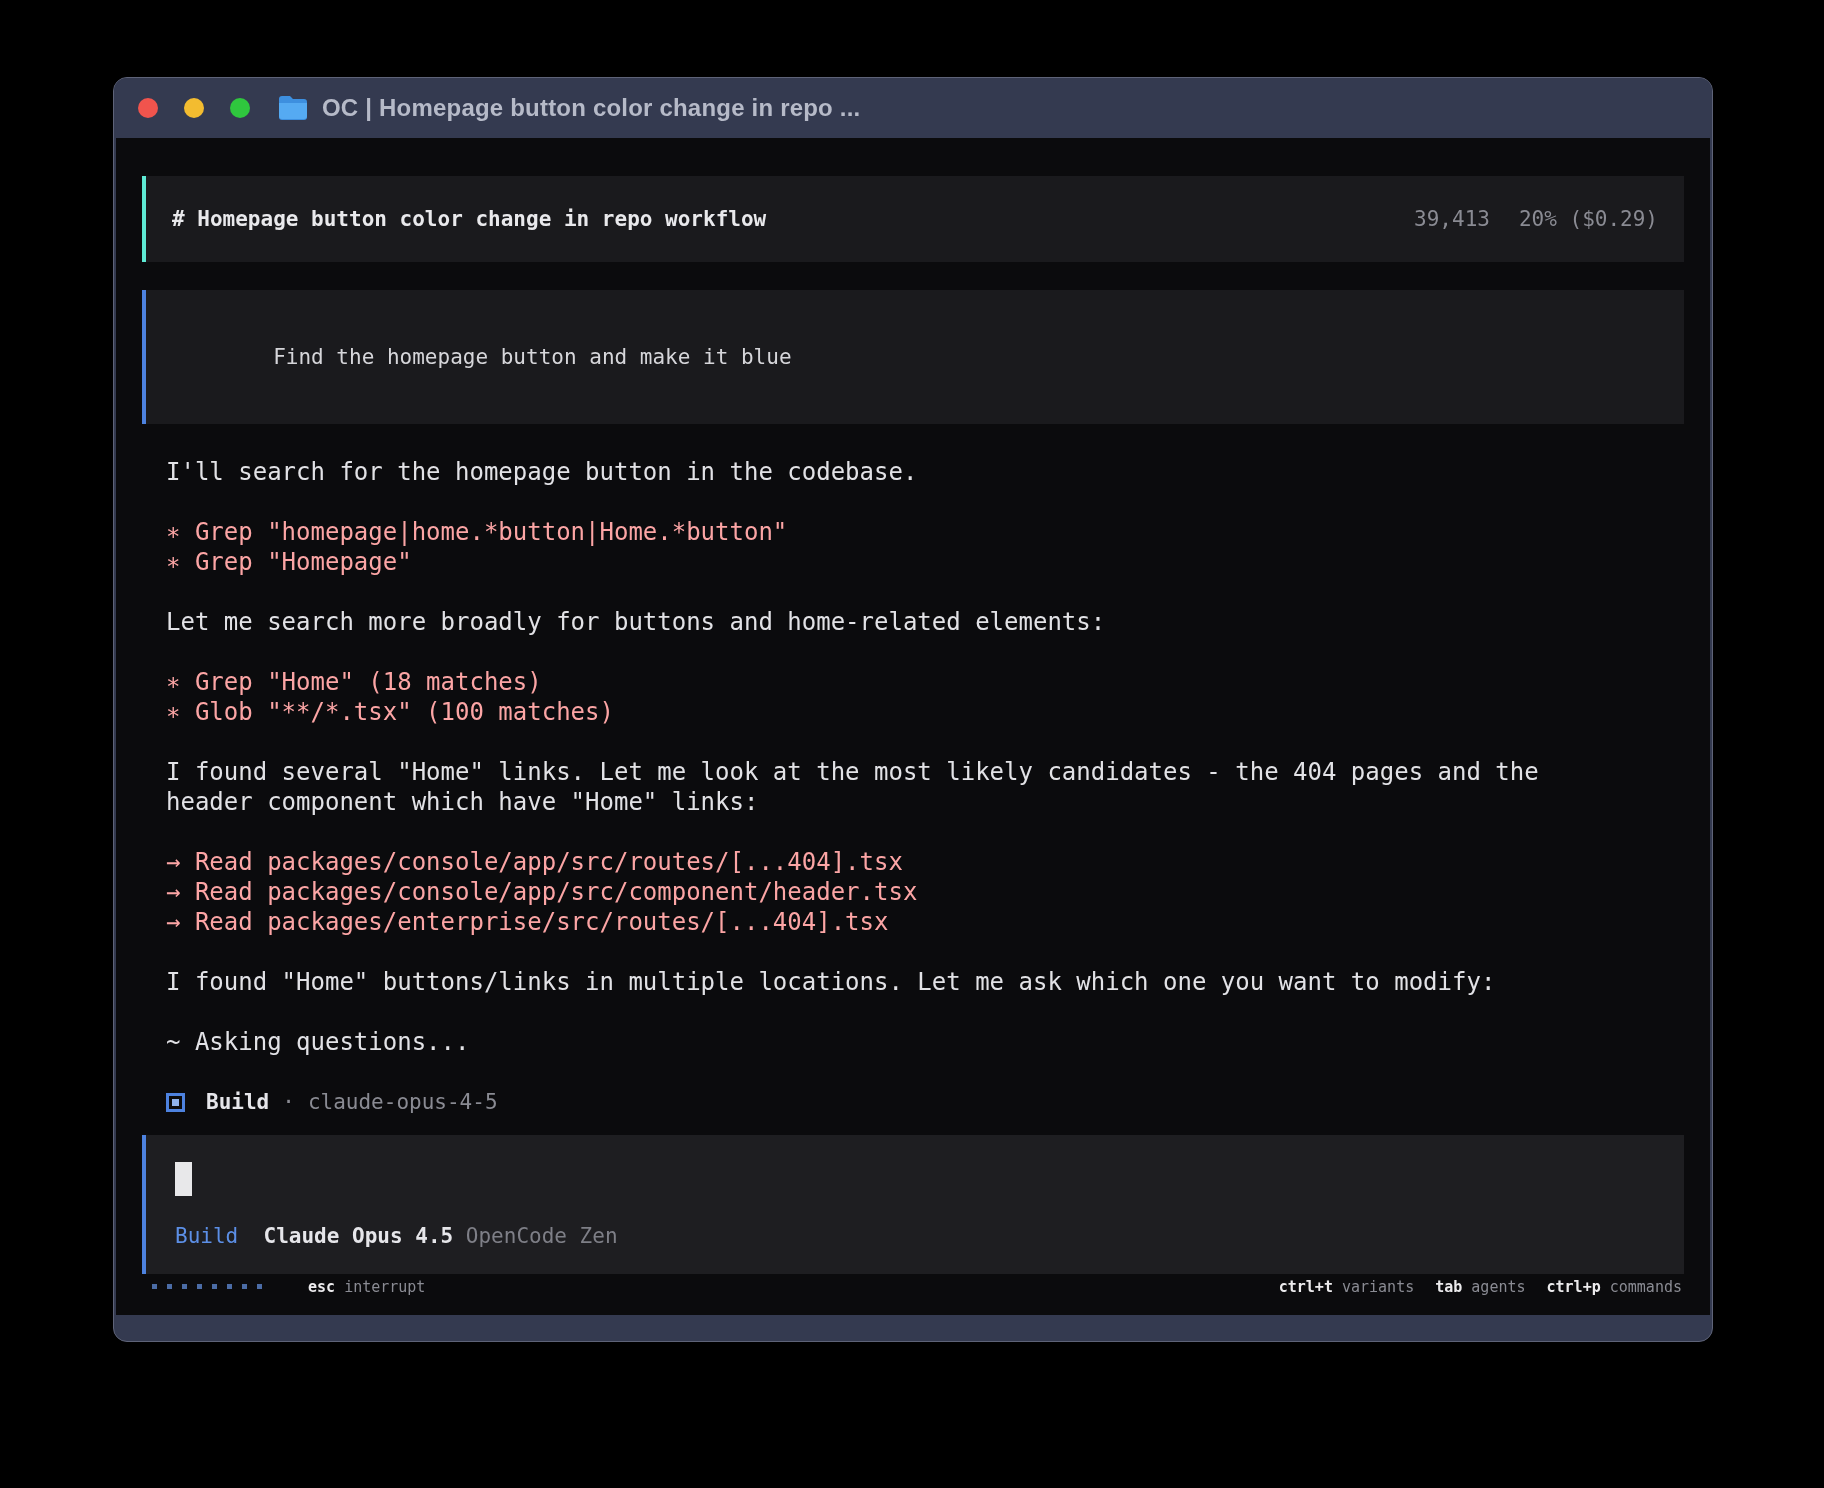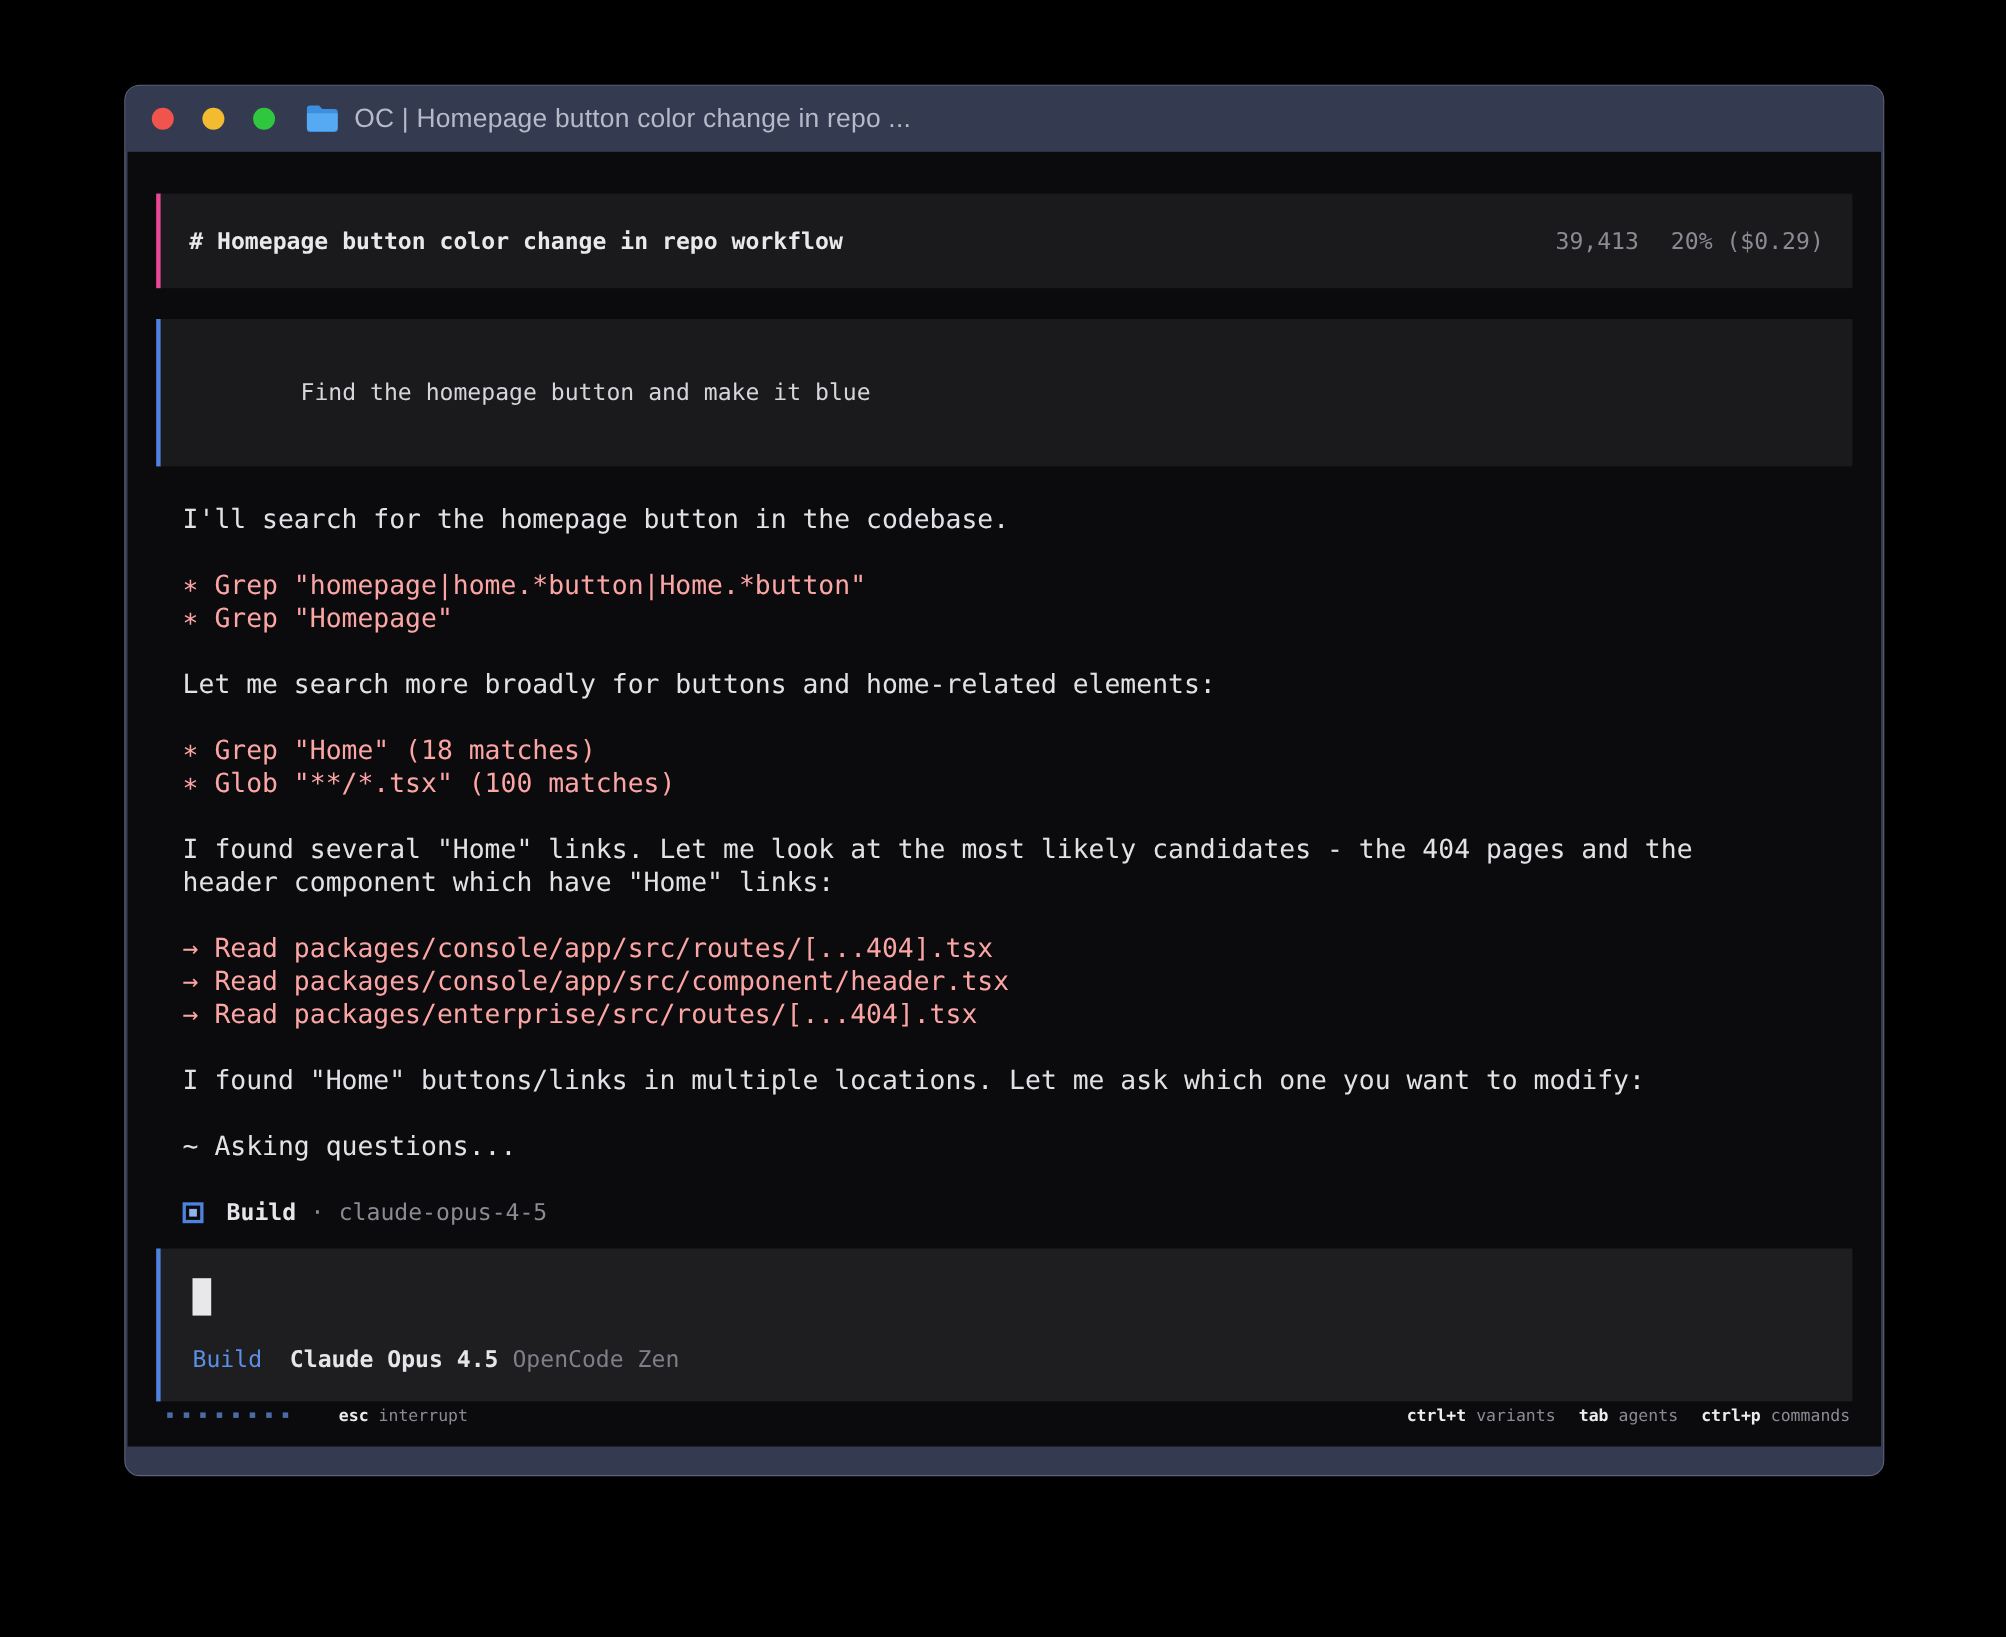--- a/index.html
+++ b/index.html
@@ -5,23 +5,23 @@
   html,body{margin:0;padding:0;background:#000;}
   .screen{position:relative;width:1824px;height:1488px;background:#000;overflow:hidden;font-family:"DejaVu Sans Mono",monospace;}
   .window{position:absolute;left:113px;top:77px;width:1598px;height:1263px;background:#343a50;border:1px solid #5e6378;border-radius:14px;box-shadow:0 22px 60px rgba(0,0,0,.8);overflow:hidden;}
   .titlebar{position:absolute;left:0;top:0;right:0;height:60px;display:flex;align-items:center;padding:0 24px;box-sizing:border-box;background:#343a50;}
   .lights{display:flex;gap:26px;align-items:center;margin-right:28px;}
   .light{width:20px;height:20px;border-radius:50%;display:inline-block;}
   .light.red{background:#f1544d;}
   .light.yellow{background:#f3bc30;}
   .light.green{background:#2fc73e;}
   .folder{display:inline-flex;margin-right:14px;}
-  .wtitle{color:#b6bac8;font-family:"Liberation Sans",sans-serif;font-weight:400;font-size:24px;letter-spacing:.2px;text-align:center;}
+  .wtitle{color:#b6bac8;font-family:"Liberation Sans",sans-serif;font-weight:700;font-size:24px;letter-spacing:.2px;text-align:center;}
   .content{position:absolute;left:2px;right:2px;top:60px;bottom:26px;background:#0b0b0d;display:flex;flex-direction:column;padding:38px 26px 16px 26px;box-sizing:border-box;overflow:hidden;}
-  .block{background:#1a1a1d;border-left:4px solid #ec4899;box-sizing:border-box;gap:28px;}
+  .block{background:#1a1a1d;border-left:4px solid #5eead4;box-sizing:border-box;gap:28px;}
   .header-block{display:flex;justify-content:space-between;align-items:center;padding:31px 26px;font-size:21px;}
   .h-title{color:#e9e9ec;font-weight:700;white-space:pre;}
   .h-stats{color:#8a8b93;white-space:pre;display:flex;gap:29px;}
   .user-block{margin-top:28px;border-left-color:#4d82df;padding:31px 26px;font-size:21px;color:#d6d6da;white-space:pre;}
   .transcript{margin-left:24px;padding-top:33px;font-size:24px;}
   .line{height:30px;line-height:30px;white-space:pre;color:#e2e2e6;}
   .line.dim{color:#fca5a5;}
   .line.blank{height:30px;}
   .agent-line{margin-left:24px;height:30px;line-height:30px;font-size:21px;display:flex;align-items:center;}
   .agent-icon{width:13px;height:13px;border:3px solid #4d82df;display:inline-block;position:relative;margin-right:21px;}

